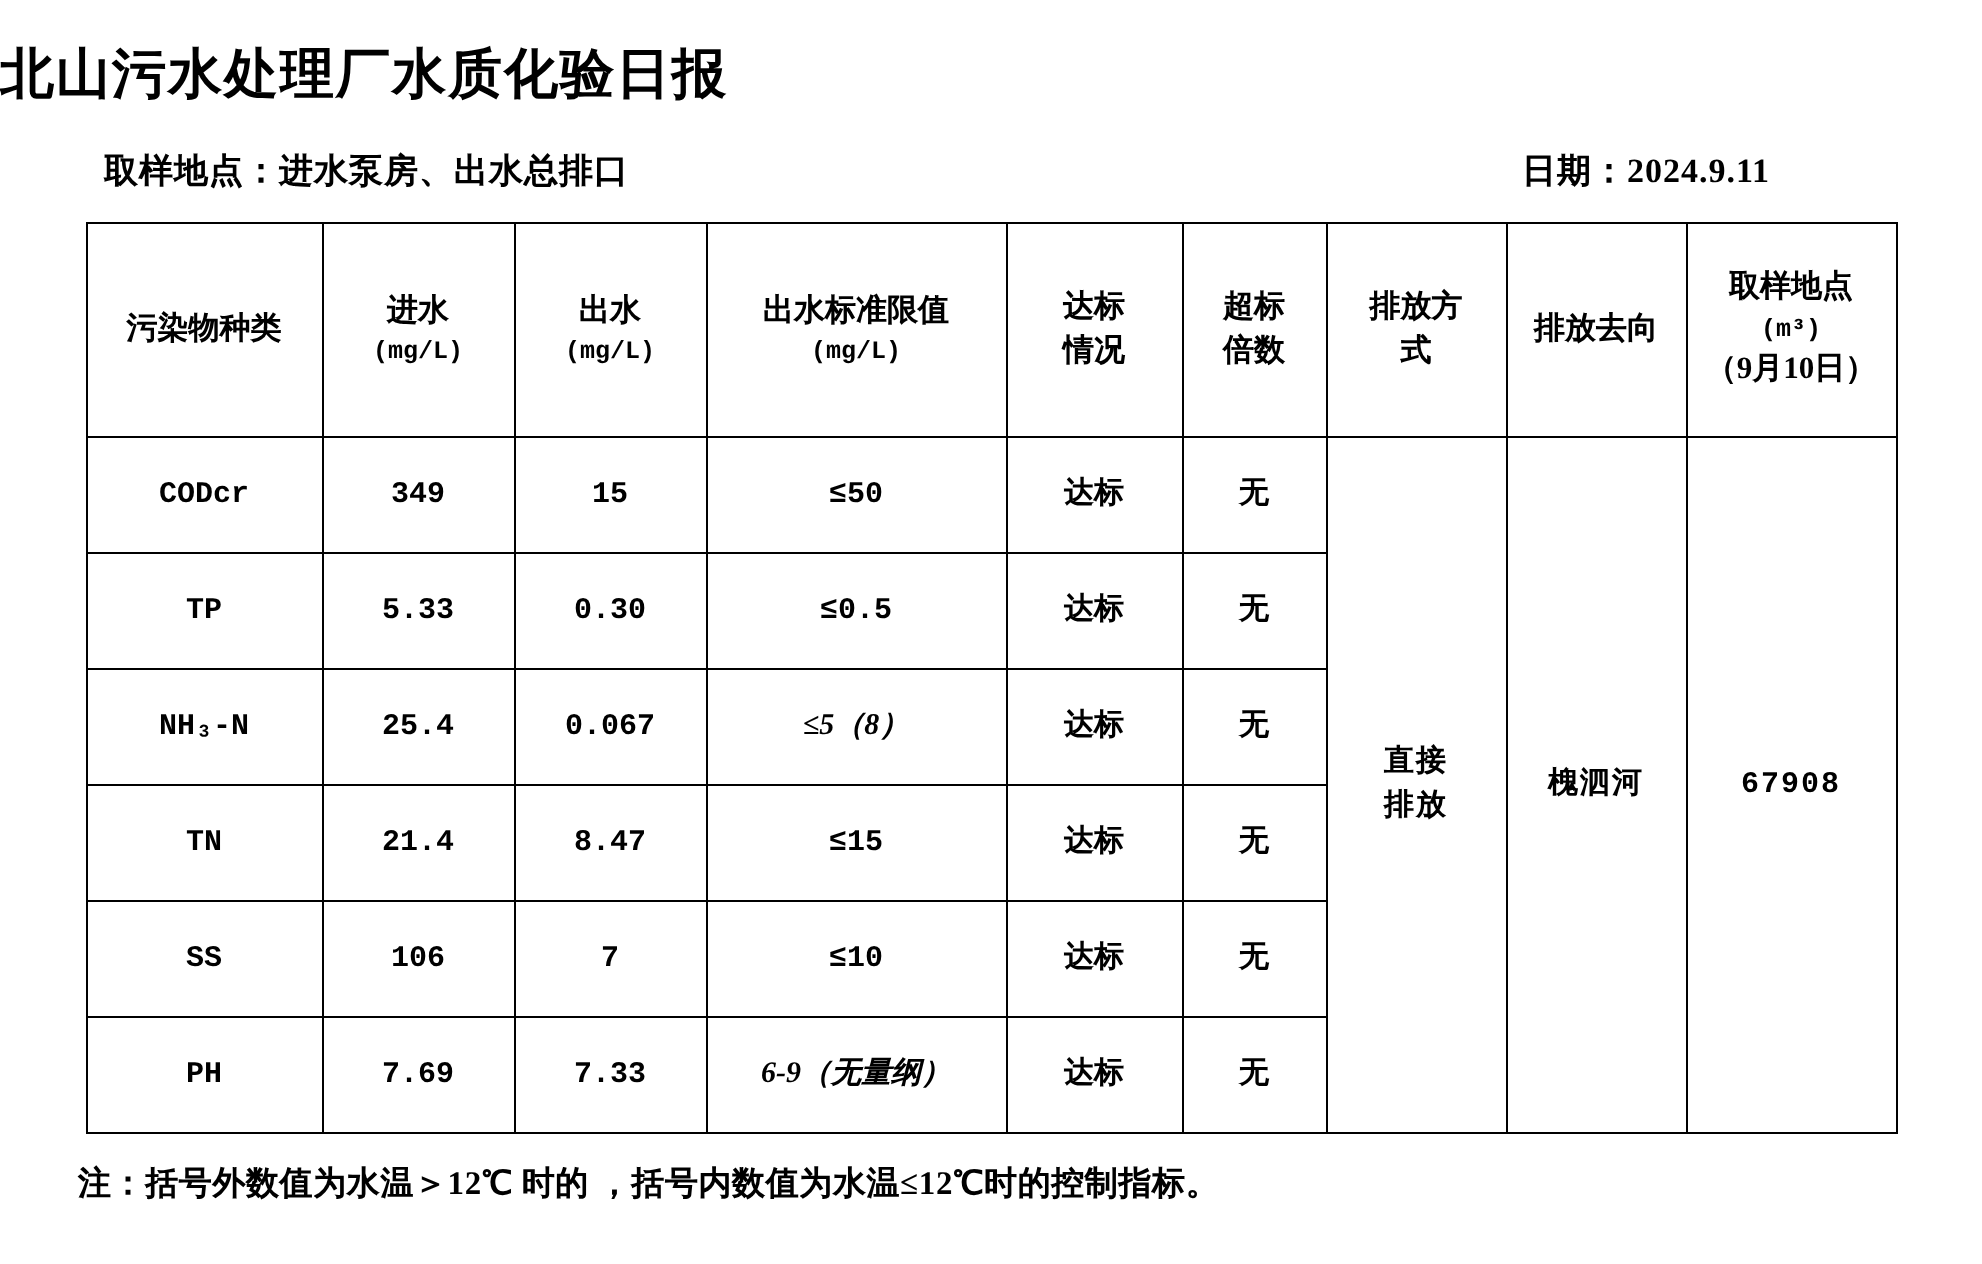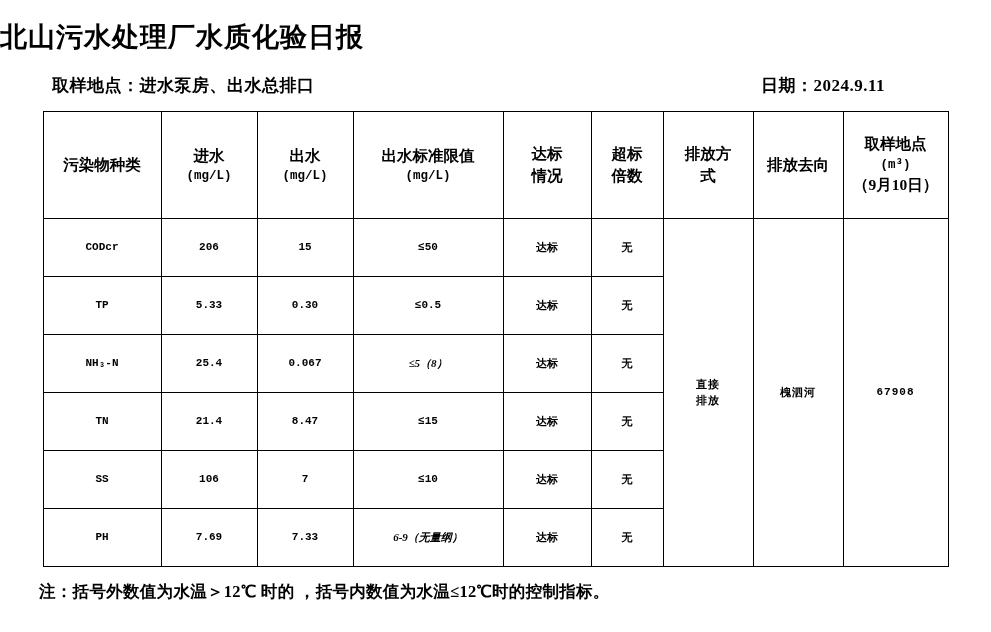--- a/index.html
+++ b/index.html
@@ -47,21 +47,21 @@
     border-collapse: collapse;
     margin: 14px auto 0 auto;
     width: 905px;
     table-layout: fixed;
   }
   table.report td, table.report th {
     border: 1px solid #000000;
     text-align: center;
     vertical-align: middle;
     font-weight: bold;
-    font-size: 11px;
+    font-size: 15px;
     padding: 2px 1px;
     line-height: 1.45;
   }
   table.report thead td {
     height: 102px;
     font-size: 15.5px;
   }
   table.report tbody td {
     height: 53px;
   }
@@ -190,21 +190,21 @@
         <td>
           <span class="hdr-line">取样地点</span>
           <span class="unit">(m³)</span>
           <span class="hdr-line">（9月10日）</span>
         </td>
       </tr>
     </thead>
     <tbody>
       <tr>
         <td class="name">CODcr</td>
-        <td class="num">206</td>
+        <td class="num">349</td>
         <td class="num">15</td>
         <td class="limit">≤50</td>
         <td class="name-cn">达标</td>
         <td class="name-cn">无</td>
         <td class="big-cell" rowspan="6">
           <span class="l">直接</span>
           <span class="l">排放</span>
         </td>
         <td class="big-cell" rowspan="6">槐泗河</td>
         <td class="water-amount" rowspan="6">67908</td>

